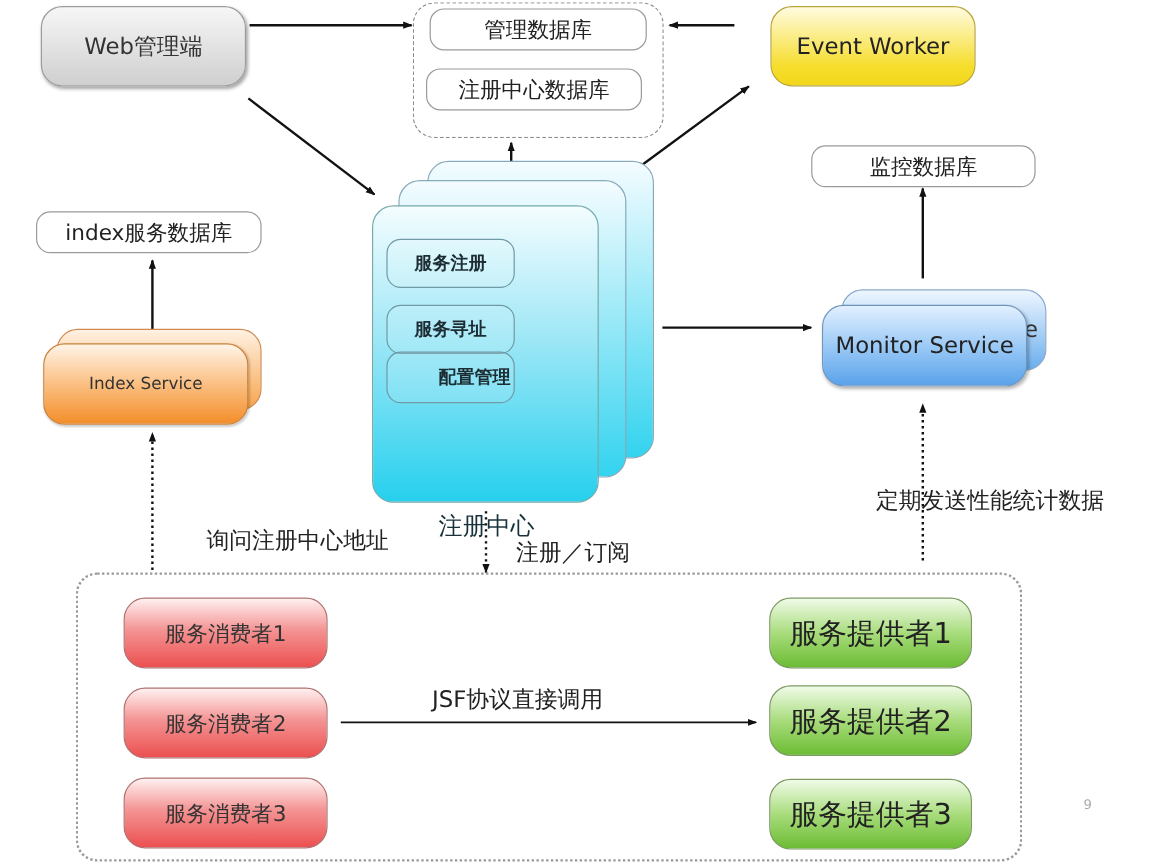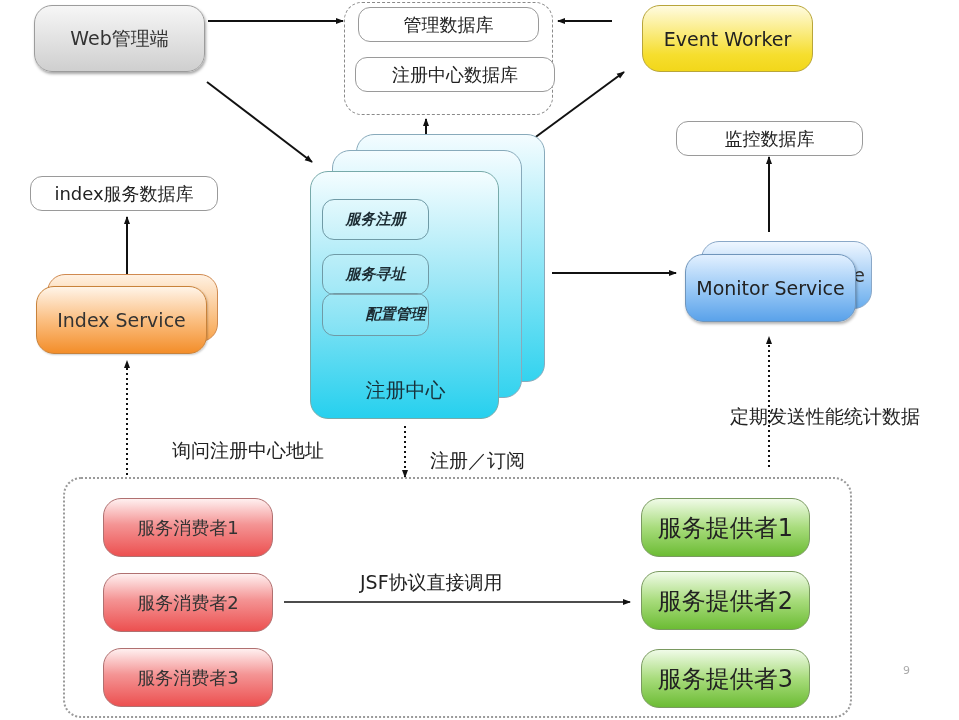--- a/index.html
+++ b/index.html
@@ -13,26 +13,26 @@
                 box-shadow:1px 2px 3px rgba(0,0,0,0.35); font-size:19px; color:#333; }
     .yellow-box { background:linear-gradient(#fffbe0, #f6de2e 75%, #f2d71a); border:1px solid #b8a53a;
                   font-size:19px; color:#222; }
     .db-pill { background:#fff; border:1px solid #9a9a9a; border-radius:12px; font-size:18px; color:#222; }
     .dashed-group { border:1px dashed #8a8a8a; }
     .dotted-group { border:2px dotted #9a9a9a; }
 
     .reg-back { background:linear-gradient(#f4fcff, #33d3ef); border:1px solid #8ab; }
     .reg-front { background:linear-gradient(#f4fdff, #9de7f6 45%, #26d0ee); border:1px solid #7aa; }
     .reg-chip { background:rgba(255,255,255,0.12); border:1px solid #6f9aa6; border-radius:12px;
-                font-size:15px; color:#1c2c33; font-weight:bold;font-style:italic; }
-    .reg-title { font-size:20px; color:#18313a; }
+                font-size:15px; color:#1c2c33; font-weight:bold; }
+    .reg-title { font-size:20px; color:#18313a;margin-top:48px; }
 
     .orange-back { background:linear-gradient(#fff1e2, #f8a44c); border:1px solid #d08a50; }
     .orange-front { background:linear-gradient(#fff4e8, #fbbf82 50%, #f38e2a); border:1px solid #c8823a;
-                    font-size:19px; color:#333; box-shadow:1px 1px 2px rgba(0,0,0,0.2); }
+                    font-size:14px; color:#333; box-shadow:1px 1px 2px rgba(0,0,0,0.2); }
     .blue-back { background:linear-gradient(#eef6ff, #6aaeee); border:1px solid #8aa8c8; }
     .blue-front { background:linear-gradient(#e2f0ff, #9ccaf6 50%, #5aa2ea); border:1px solid #6f95bb;
                   font-size:19px; color:#222; box-shadow:1px 2px 3px rgba(0,0,0,0.3); }
     .back-text { font-size:19px; color:#333; justify-content:flex-end; padding-right:6px; overflow:hidden; white-space:nowrap; }
 
     .red-box { background:linear-gradient(#fff0f0, #f49494 45%, #ec5050); border:1px solid #b07070;
                font-size:18px; color:#333; }
     .green-box { background:linear-gradient(#f0fbe8, #a8dc7c 50%, #6cbc34); border:1px solid #7a9a60;
                  font-size:24px; color:#222; }
 
@@ -63,21 +63,21 @@
 </svg>
 
 <div class="abs ctr gray-box" style="left:34px;top:5px;width:171px;height:67px;">
   <span>Web管理端</span>
 </div>
 
 <div class="abs dashed-group" style="left:344px;top:2px;width:209px;height:113px;"></div>
 <div class="abs ctr db-pill" style="left:358px;top:7px;width:181px;height:35px;justify-content:center;">
   <span>管理数据库</span>
 </div>
-<div class="abs ctr db-pill" style="left:355px;top:57px;width:200px;height:35px;">
+<div class="abs ctr db-pill" style="left:355px;top:57px;width:180px;height:35px;">
   <span>注册中心数据库</span>
 </div>
 
 <div class="abs ctr yellow-box" style="left:618px;top:5px;width:171px;height:67px;margin-left:24px;">
   <span>Event Worker</span>
 </div>
 
 <div class="abs ctr db-pill" style="left:676px;top:121px;width:187px;height:35px;">
   <span>监控数据库</span>
 </div>

